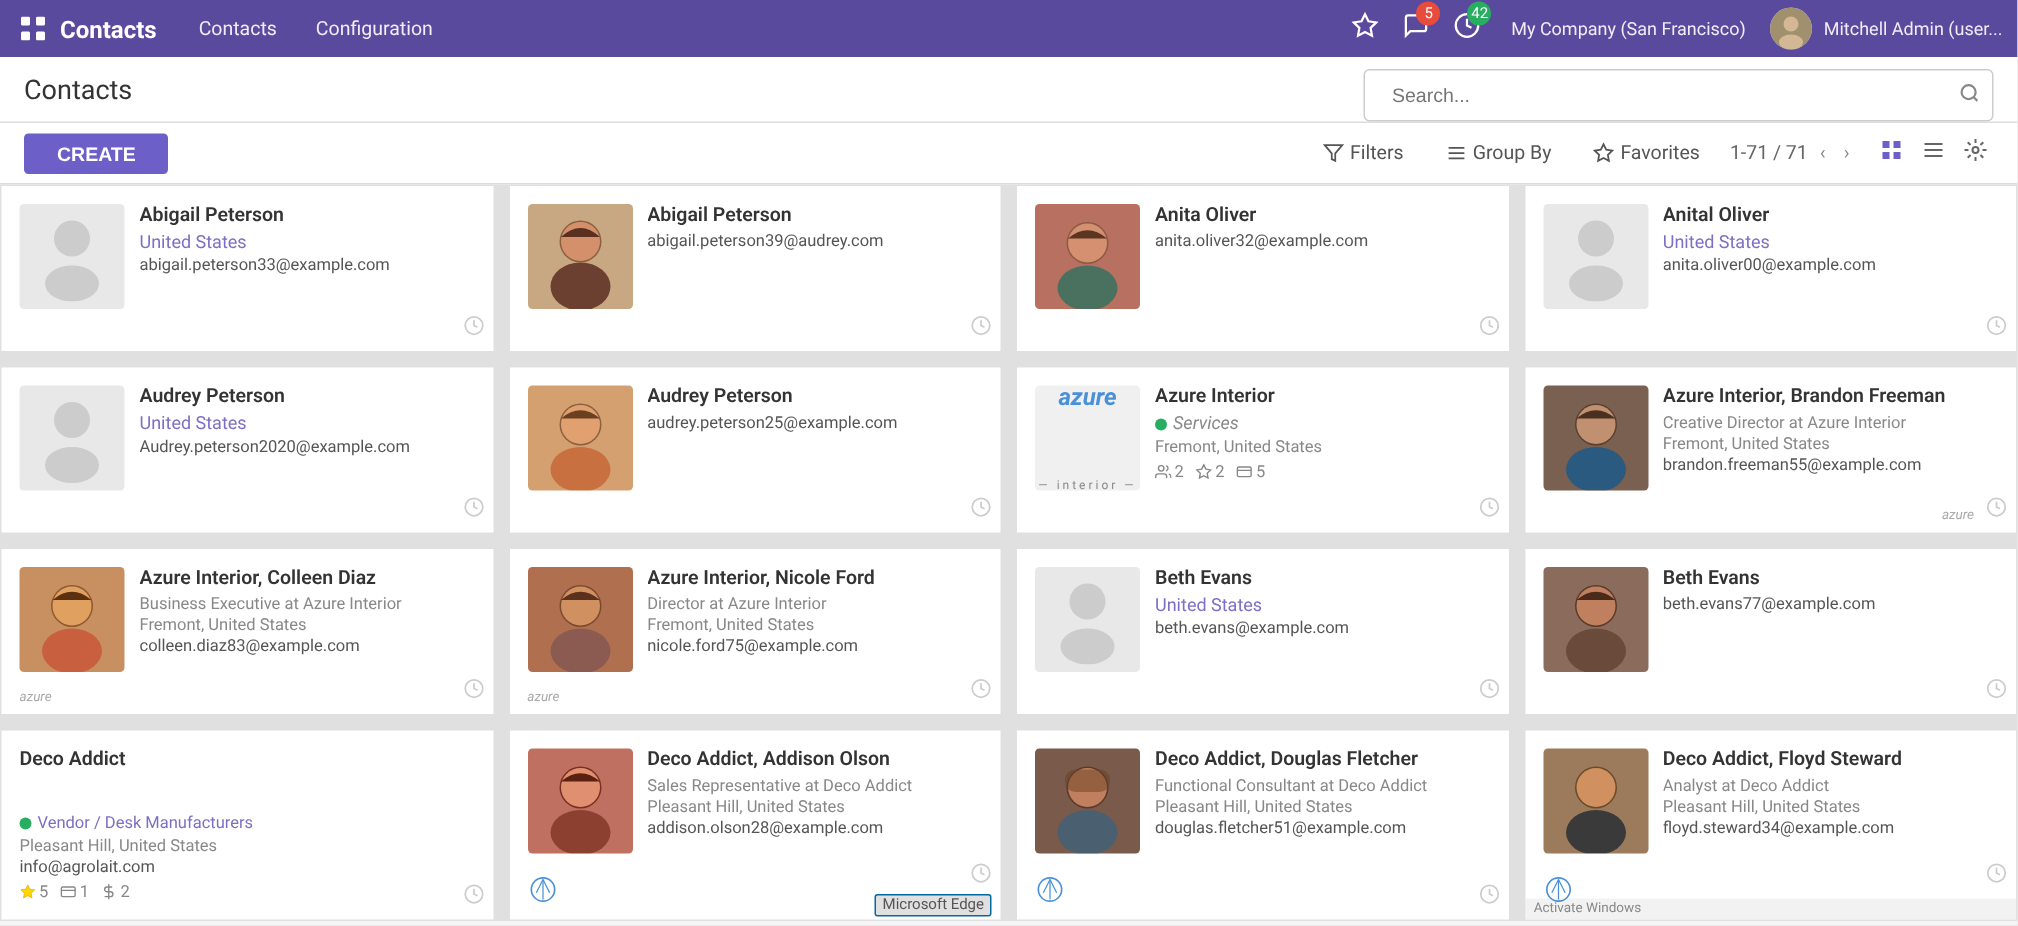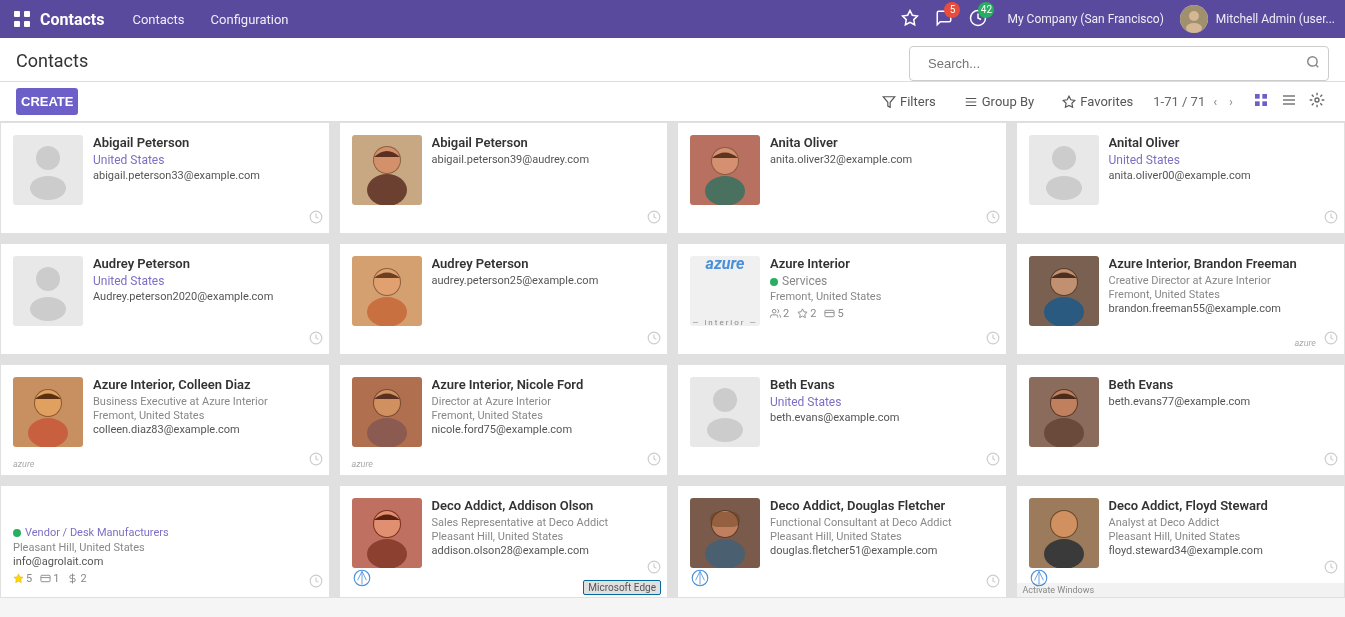--- a/index.html
+++ b/index.html
@@ -43,21 +43,21 @@
       display: flex;
       align-items: center;
       padding: 6px 16px;
       border-bottom: 1px solid #ddd;
       gap: 4px;
     }
     .create-btn {
       background: #6c5fc7;
       color: white;
       border: none;
-      padding: 6px 5px;
+      padding: 6px 22px;
       border-radius: 3px;
       cursor: pointer;
       font-size: 13px;
       font-weight: 600;
       margin-right: 10px;
     }
     .toolbar-spacer { flex: 1; }
     .toolbar-right { display: flex; align-items: center; gap: 12px; }
     .filter-btn { display: flex; align-items: center; gap: 4px; cursor: pointer; color: #555; font-size: 13px; padding: 4px 8px; border-radius: 3px; }
     .pagination { font-size: 13px; color: #666; display: flex; align-items: center; gap: 4px; }
@@ -352,21 +352,21 @@
 
   <div class="card">
     <div class="card-avatar" style="background:#f0f0f0; justify-content:center; align-items:center;">
       <div style="text-align:center;">
         <div style="font-size:16px; color:#4a90d9; font-style:italic; font-weight:bold; line-height:1.1;">azure</div>
         <div style="font-size:8px; color:#888; letter-spacing:2px;margin-top:46px;">— interior —</div>
       </div>
     </div>
     <div class="card-info">
       <div class="card-name">Azure Interior</div>
-      <div style="font-size:12px; margin-bottom:2px;"><span class="company-dot"></span><span style="color:#888;">Services</span></div>
+      <div style="font-size:12px; margin-bottom:2px;"><span class="company-dot"></span><span style="color:#888;font-style:italic;">Services</span></div>
       <div class="card-detail">Fremont, United States</div>
       <div class="card-stats">
         <span class="card-stat">
           <svg width="11" height="11" viewBox="0 0 24 24" fill="none" stroke="#888" stroke-width="2">
               <path d="M17 21v-2a4 4 0 0 0-4-4H5a4 4 0 0 0-4 4v2"></path>
               <circle cx="9" cy="7" r="4"></circle>
               <path d="M23 21v-2a4 4 0 0 0-3-3.87"></path>
               <path d="M16 3.13a4 4 0 0 1 0 7.75"></path>
             </svg>
           2
@@ -502,20 +502,21 @@
     <span class="card-clock">
       <svg width="14" height="14" viewBox="0 0 24 24" fill="none" stroke="#ccc" stroke-width="2">
           <circle cx="12" cy="12" r="10"></circle>
           <polyline points="12 6 12 12 16 14"></polyline>
         </svg>
     </span>
   </div>
 
   <div class="card">
     <div class="card-info">
+      <div class="card-name">Deco Addict</div>
       <div style="font-size:11px; margin-bottom:2px;margin-top:28px;"><span class="company-dot"></span><span style="color:#7c6fc4;">Vendor / Desk Manufacturers</span></div>
       <div class="card-detail">Pleasant Hill, United States</div>
       <div class="card-email">info@agrolait.com</div>
       <div class="card-stats">
         <span class="card-stat">
           <svg width="11" height="11" viewBox="0 0 24 24" fill="gold" stroke="goldenrod" stroke-width="1">
               <polygon points="12 2 15.09 8.26 22 9.27 17 14.14 18.18 21.02 12 17.77 5.82 21.02 7 14.14 2 9.27 8.91 8.26 12 2"></polygon>
             </svg>
           5
         </span>

